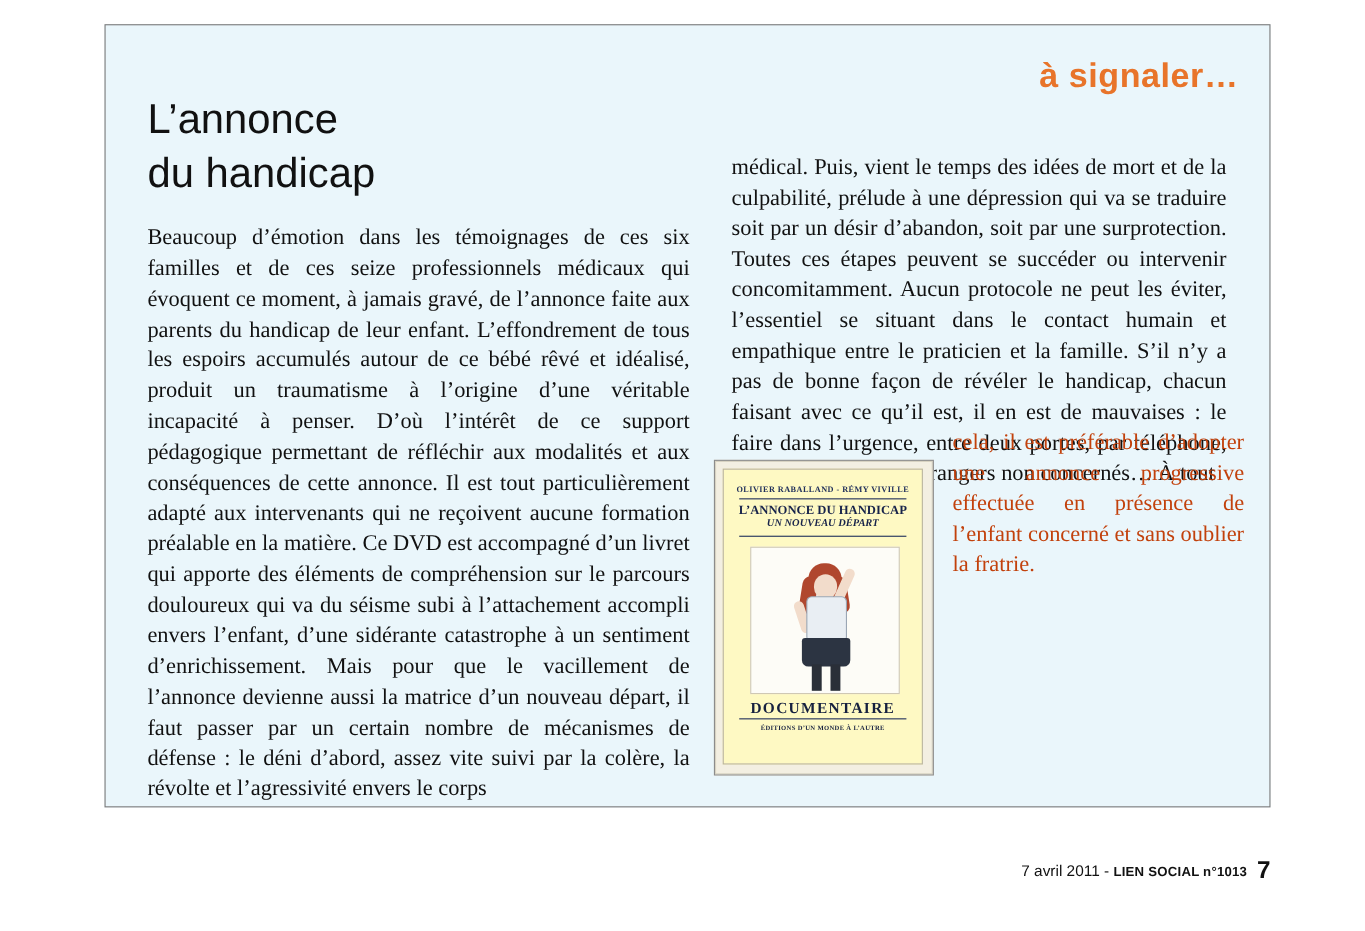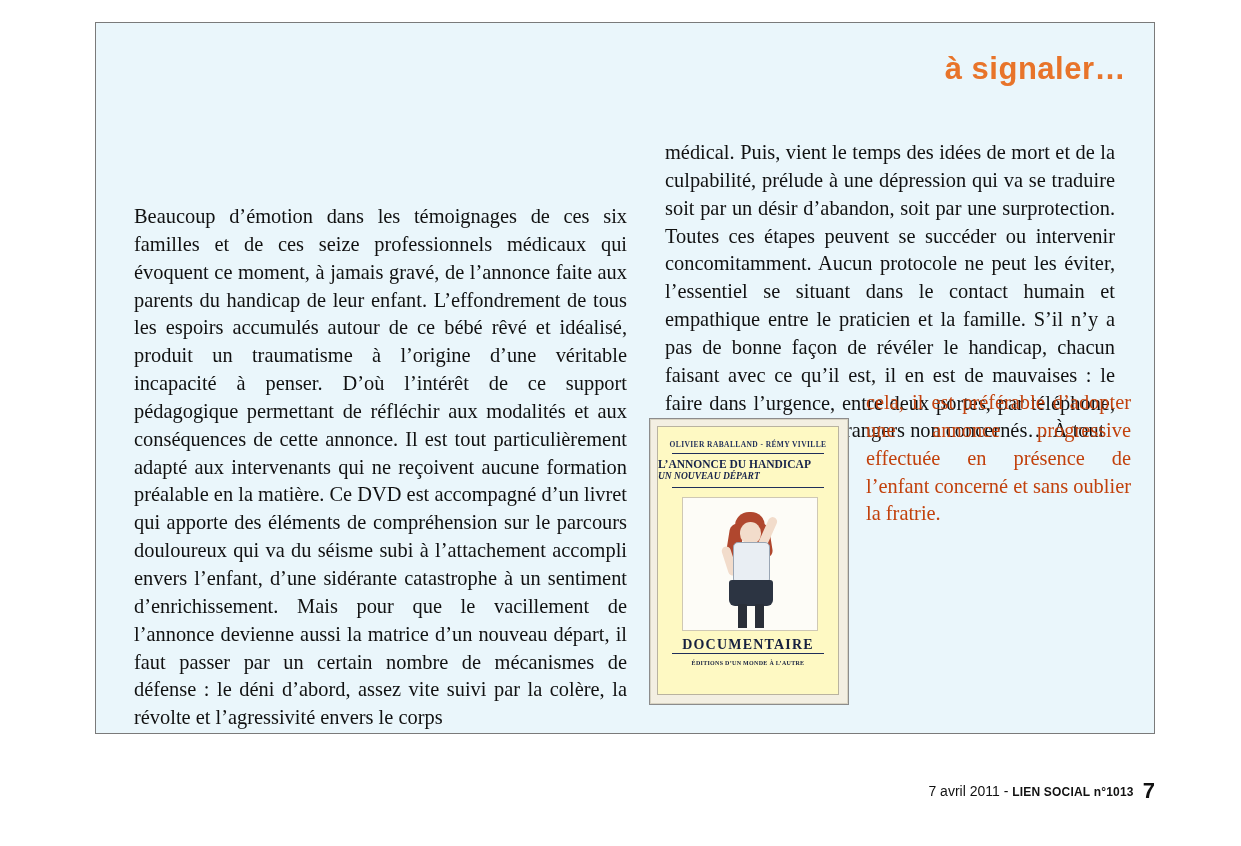--- a/index.html
+++ b/index.html
@@ -131,20 +131,21 @@
     position: absolute;
     left: 14px; right: 14px;
     height: 1px;
     background: #1f2e5a;
   }
   .dvd-rule.r1 { top: 26px; }
   .dvd-rule.r2 { top: 60px; }
   .dvd-title {
     position: absolute;
     top: 30px; left: 0; right: 0;
+    text-align: center;
     font-family: "Liberation Serif", serif;
     font-weight: bold;
     font-size: 11.5px;
     color: #17234a;
     line-height: 1.25;
   }
   .dvd-sub {
     display: block;
     font-size: 9.5px;
     font-style: italic;
@@ -296,20 +297,24 @@
 </style>
 </head>
 <body>
 
 <div class="page">
 
   <div class="article-panel">
 
     <div class="rubric">à signaler…</div>
 
+    <div class="headline">
+      <span class="l1">L’annonce</span>
+      <span class="l2">du handicap</span>
+    </div>
 
     <div class="col col-left">
       <p>Beaucoup d’émotion dans les témoignages de ces six familles et de ces seize professionnels médicaux qui évoquent ce moment, à jamais gravé, de l’annonce faite aux parents du handicap de leur enfant. L’effondrement de tous les espoirs accumulés autour de ce bébé rêvé et idéalisé, produit un traumatisme à l’origine d’une véritable incapacité à penser. D’où l’intérêt de ce support pédagogique permettant de réfléchir aux modalités et aux conséquences de cette annonce. Il est tout particulièrement adapté aux intervenants qui ne reçoivent aucune formation préalable en la matière. Ce DVD est accompagné d’un livret qui apporte des éléments de compréhension sur le parcours douloureux qui va du séisme subi à l’attachement accompli envers l’enfant, d’une sidérante catastrophe à un sentiment d’enrichissement. Mais pour que le vacillement de l’annonce devienne aussi la matrice d’un nouveau départ, il faut passer par un certain nombre de mécanismes de défense : le déni d’abord, assez vite suivi par la colère, la révolte et l’agressivité envers le corps</p>
     </div>
 
     <div class="col col-right-top">
       <p>médical. Puis, vient le temps des idées de mort et de la culpabilité, prélude à une dépression qui va se traduire soit par un désir d’abandon, soit par une surprotection. Toutes ces étapes peuvent se succéder ou intervenir concomitamment. Aucun protocole ne peut les éviter, l’essentiel se situant dans le contact humain et empathique entre le praticien et la famille. S’il n’y a pas de bonne façon de révéler le handicap, chacun faisant avec ce qu’il est, il en est de mauvaises : le faire dans l’urgence, entre deux portes, par téléphone, en présence de tiers étrangers non concernés… À tout</p>
     </div>
 
     <div class="col-right-wrap">

